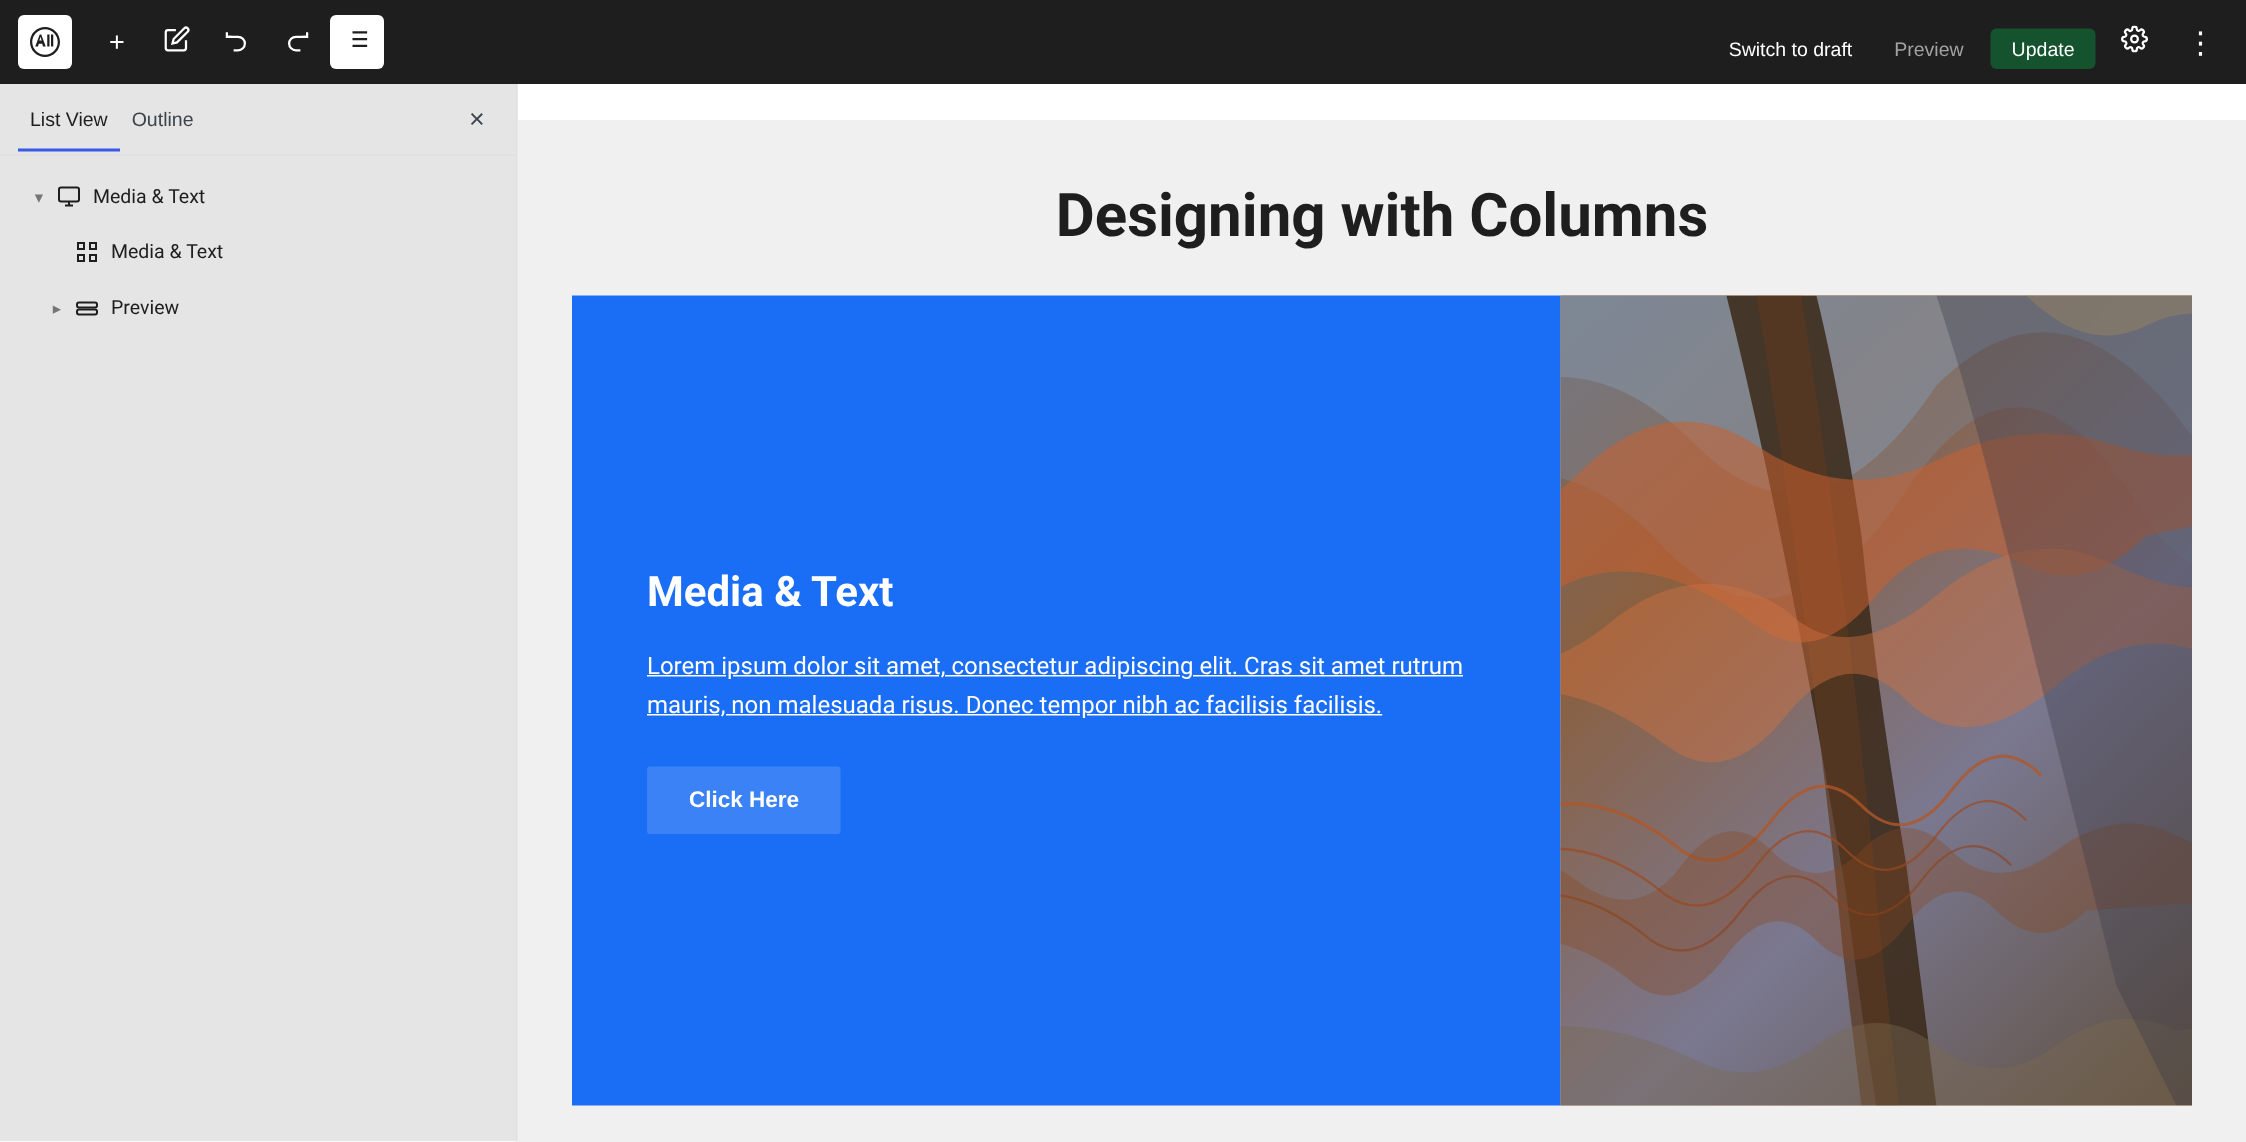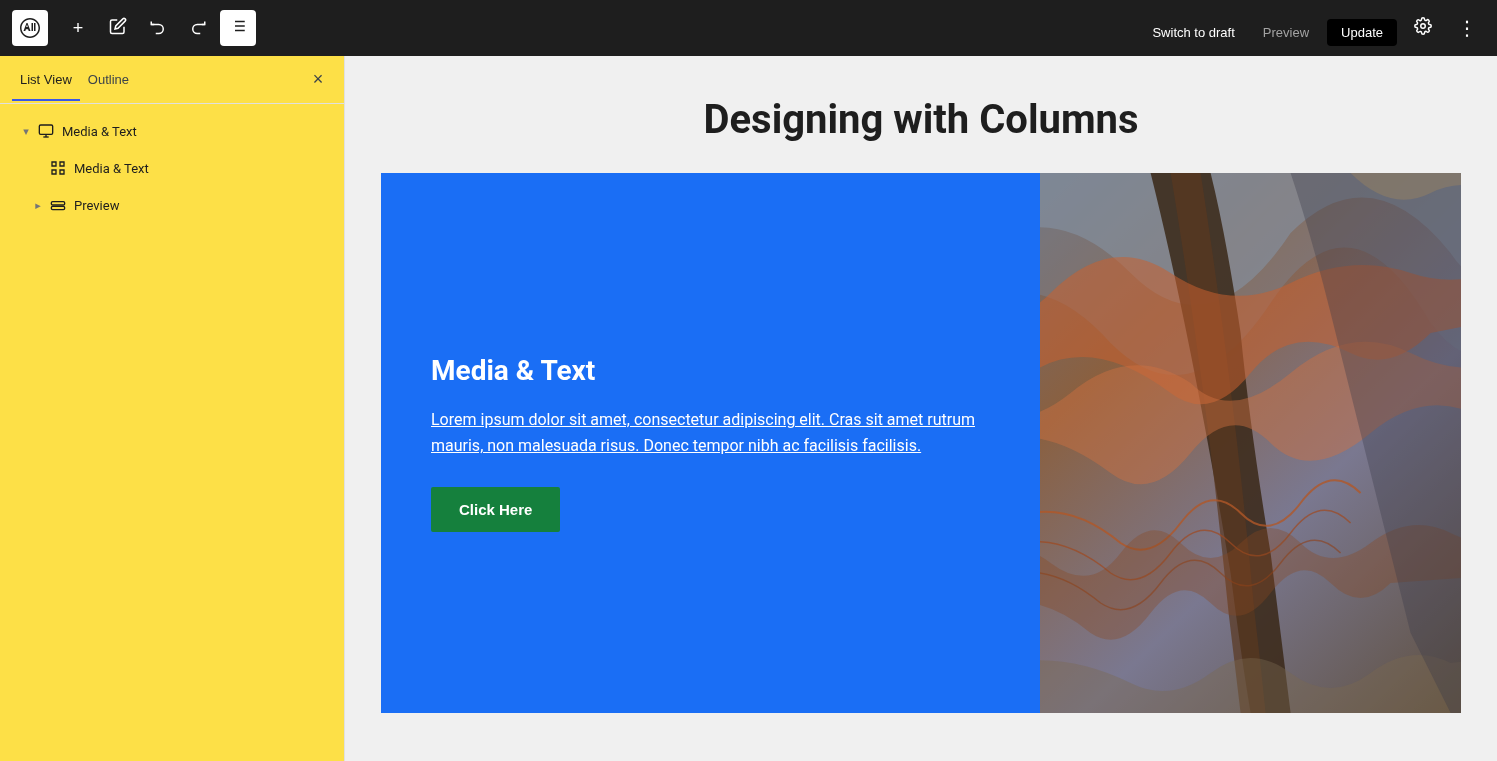--- a/index.html
+++ b/index.html
@@ -59,21 +59,21 @@
     .preview-btn {
       background: transparent;
       border: none;
       color: #a3a3a3;
       cursor: pointer;
       font-size: 13px;
       padding: 6px 10px;
       border-radius: 4px;
     }
     .update-btn {
-      background: #000000;
+      background: #14532d;
       border: none;
       color: #fff;
       cursor: pointer;
       font-size: 13px;
       font-weight: 500;
       padding: 6px 14px;
       border-radius: 4px;
     }
     .gear-btn {
       width: 36px; height: 36px;
@@ -100,21 +100,21 @@
     .main-layout {
       display: flex;
       margin-top: 56px;
       height: calc(100vh - 56px);
     }
 
     
     .sidebar {
       width: 345px;
       min-width: 345px;
-      background: #fde047;
+      background: #e5e5e5;
       border-right: 1px solid #e0e0e0;
       display: flex;
       flex-direction: column;
       overflow: hidden;
     }
     .sidebar-tabs {
       display: flex;
       align-items: center;
       border-bottom: 1px solid #e0e0e0;
       padding: 0 12px;
@@ -190,20 +190,21 @@
 
     
     .content-area {
       flex: 1;
       background: #f0f0f0;
       overflow-y: auto;
       padding: 40px 20px;
       display: flex;
       flex-direction: column;
       align-items: center;
+      margin-top: 24px;
     }
     .page-title {
       font-size: 40px;
       font-weight: 700;
       color: #1e1e1e;
       margin-bottom: 30px;
       text-align: center;
       max-width: 1080px;
       width: 100%;
     }
@@ -231,21 +232,21 @@
     }
     .media-text-body {
       font-size: 16px;
       color: #fff;
       line-height: 1.6;
       margin-bottom: 28px;
       text-decoration: underline;
     }
     .click-here-btn {
       display: inline-block;
-      background: #15803d;
+      background: #3b82f6;
       color: #fff;
       font-size: 15px;
       font-weight: 600;
       padding: 14px 28px;
       border: none;
       cursor: pointer;
       border-radius: 2px;
       width: fit-content;
     }
 

